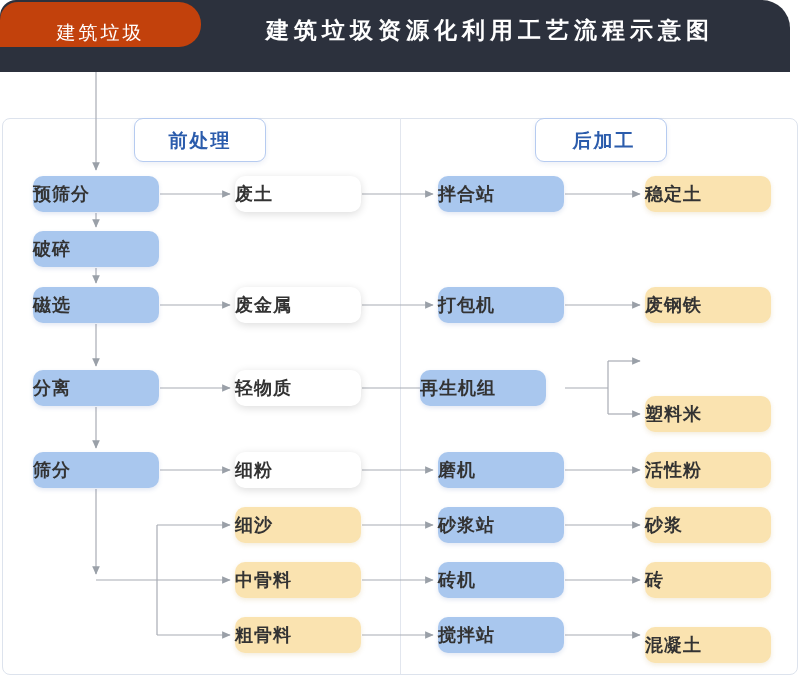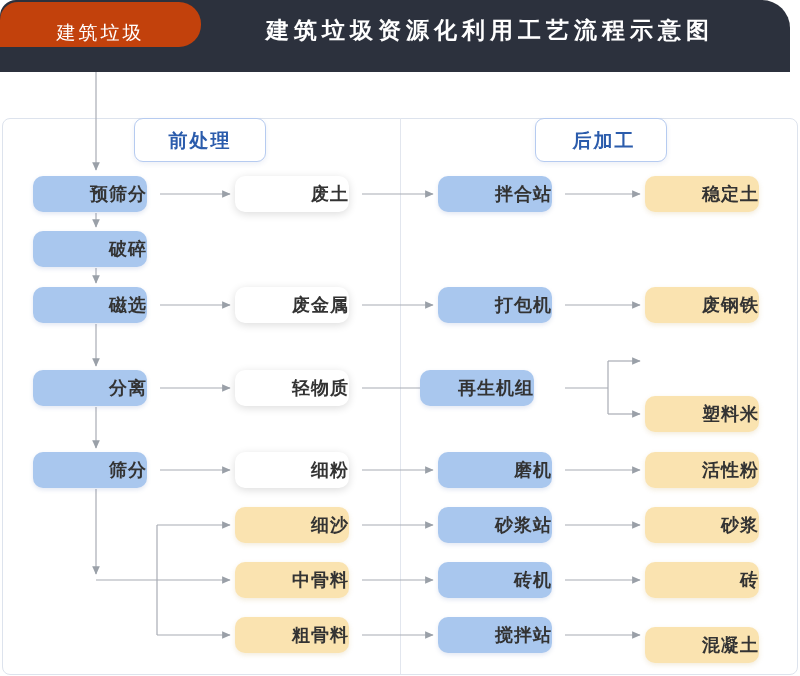--- a/index.html
+++ b/index.html
@@ -38,22 +38,22 @@
     box-shadow:0 2px 5px rgba(70,100,170,0.10);
     color:#2b5cac;font-size:19px;font-weight:bold;letter-spacing:2px;
     text-align:center;line-height:44px;box-sizing:border-box;margin-top:24px;
   }
   .badge-pre{left:134px;}
   .badge-post{left:535px;padding-left:6px;}
   
   .wires{position:absolute;left:0;top:0;z-index:2;pointer-events:none;}
   
   .node{
-    position:absolute;width:114px;height:36px;line-height:36px;z-index:3;
-    border-radius:10px;text-align:right;
+    position:absolute;width:126px;height:36px;line-height:36px;z-index:3;
+    border-radius:10px;text-align:left;
     font-size:18px;font-weight:600;letter-spacing:1px;color:#333333;
     white-space:nowrap;
   }
   .n-blue{background:#a9c7ee;box-shadow:0 2px 4px rgba(100,130,190,0.18);}
   .n-white{background:#ffffff;box-shadow:0 2px 8px rgba(0,0,0,0.14);}
   .n-yellow{background:#fae3b0;box-shadow:0 2px 5px rgba(190,150,60,0.18);}
 </style>
 </head>
 <body>
 

